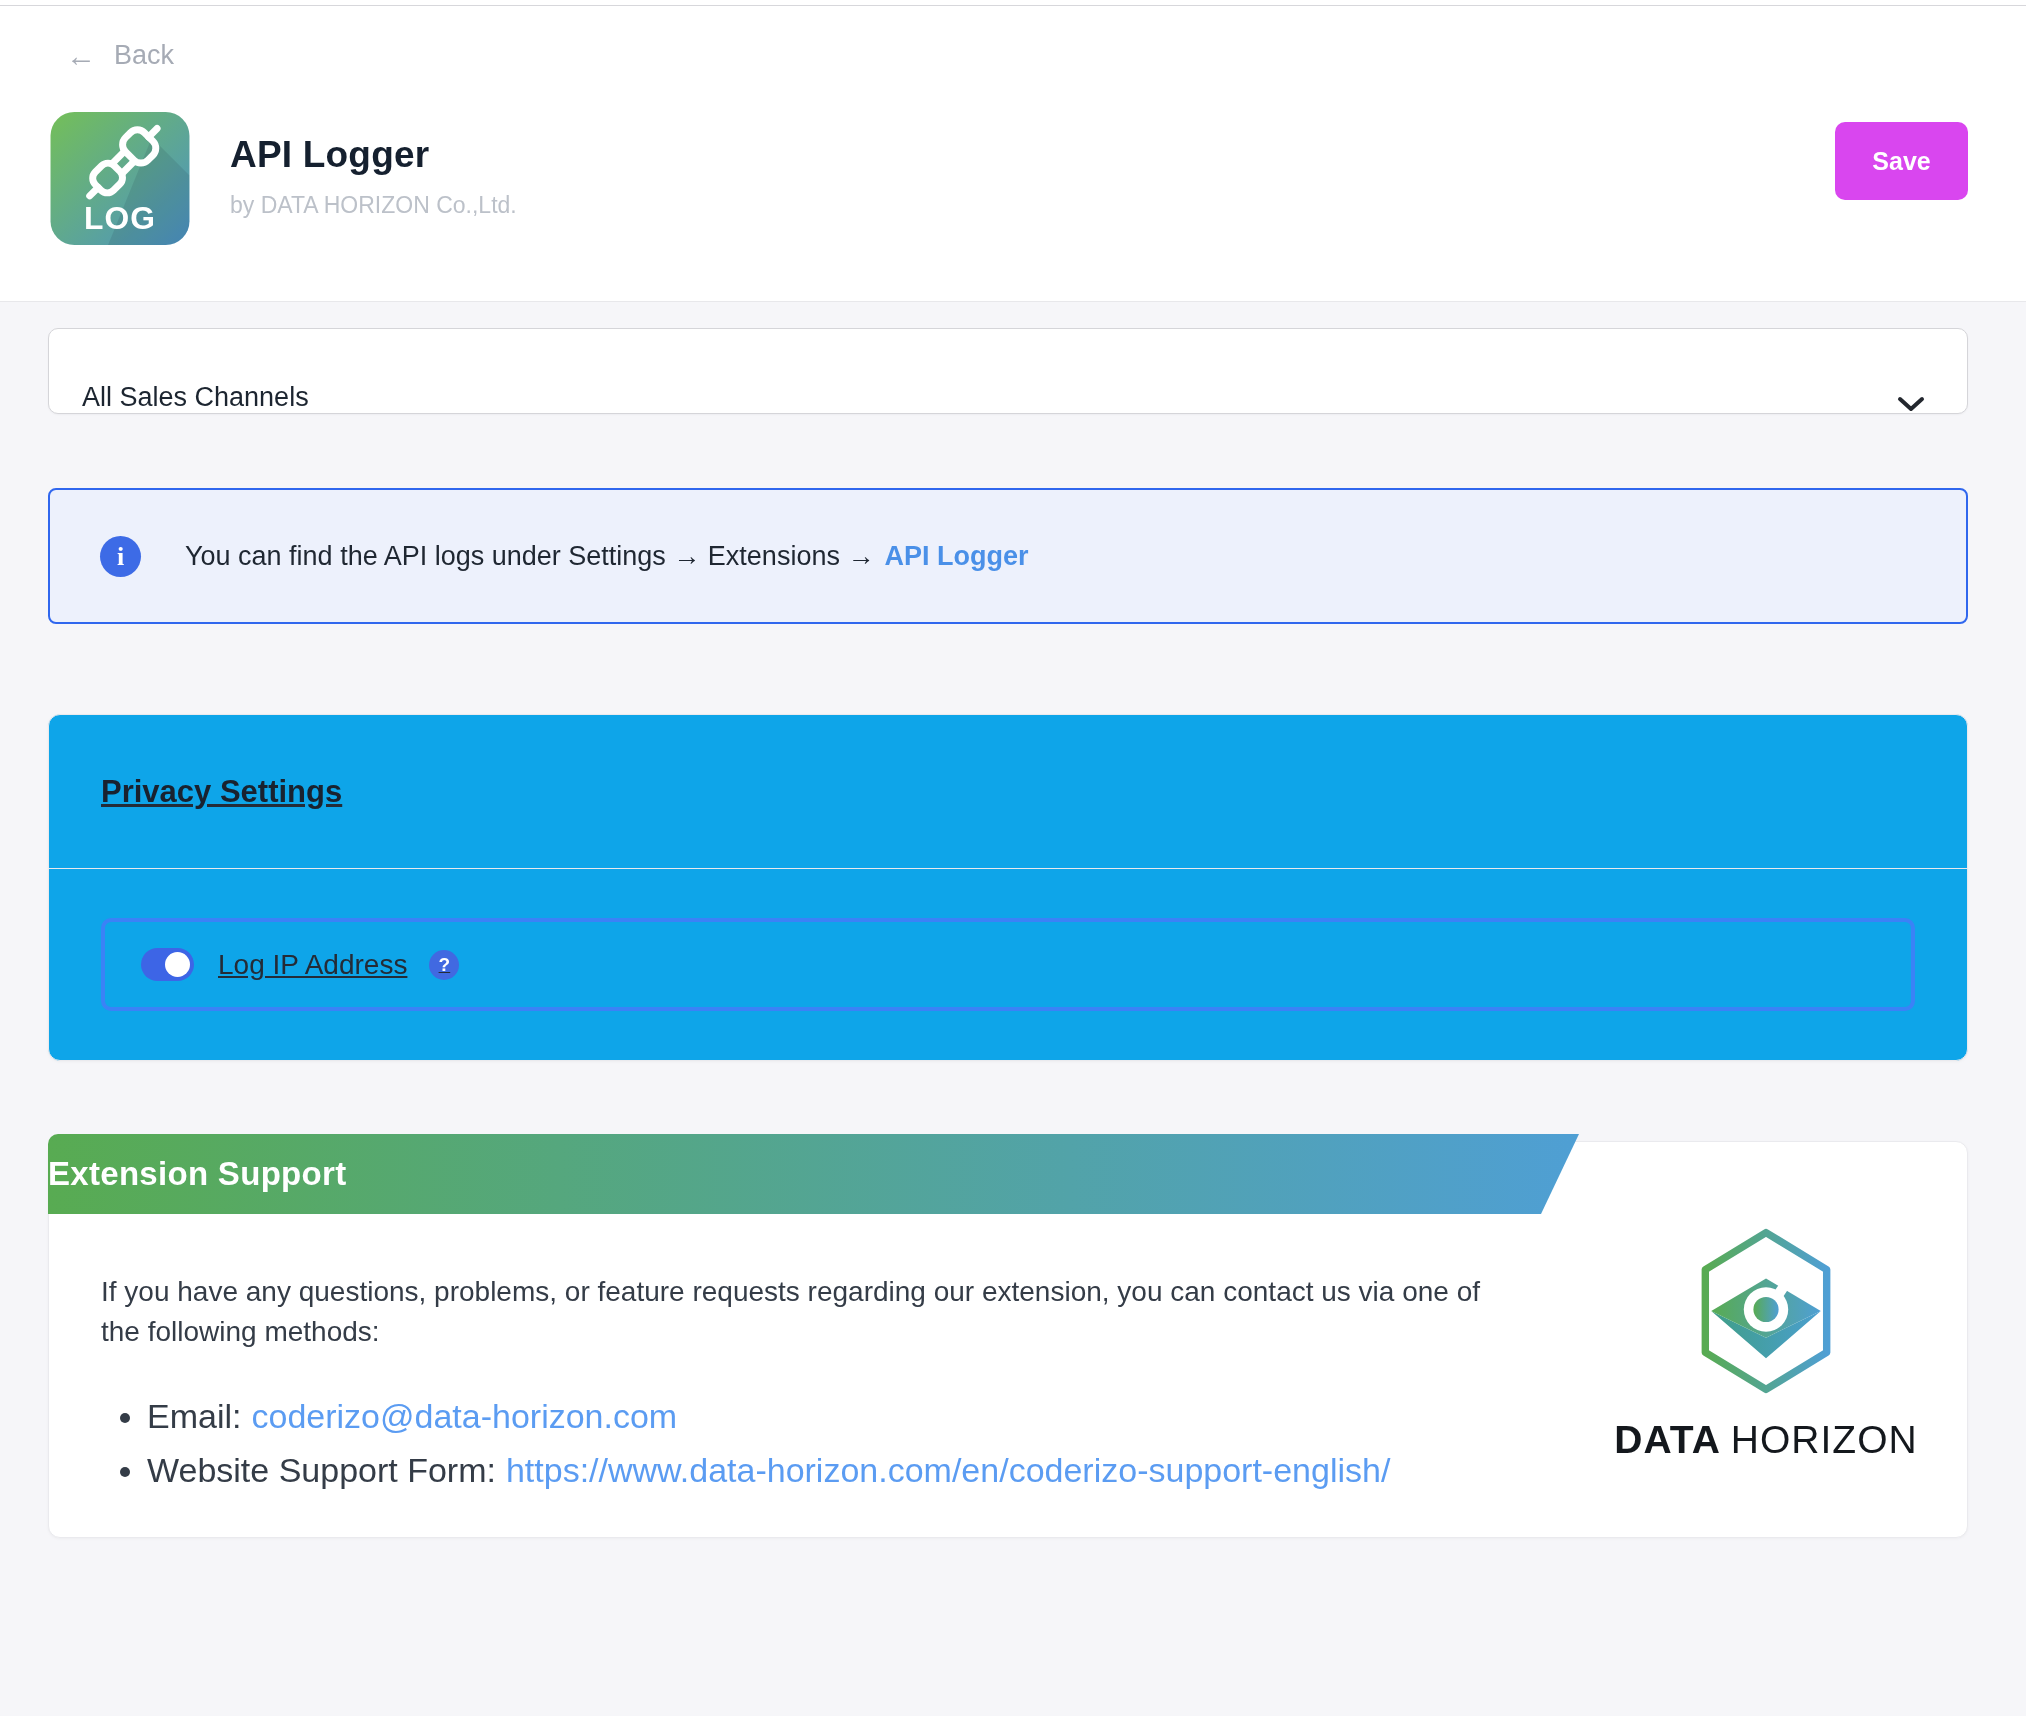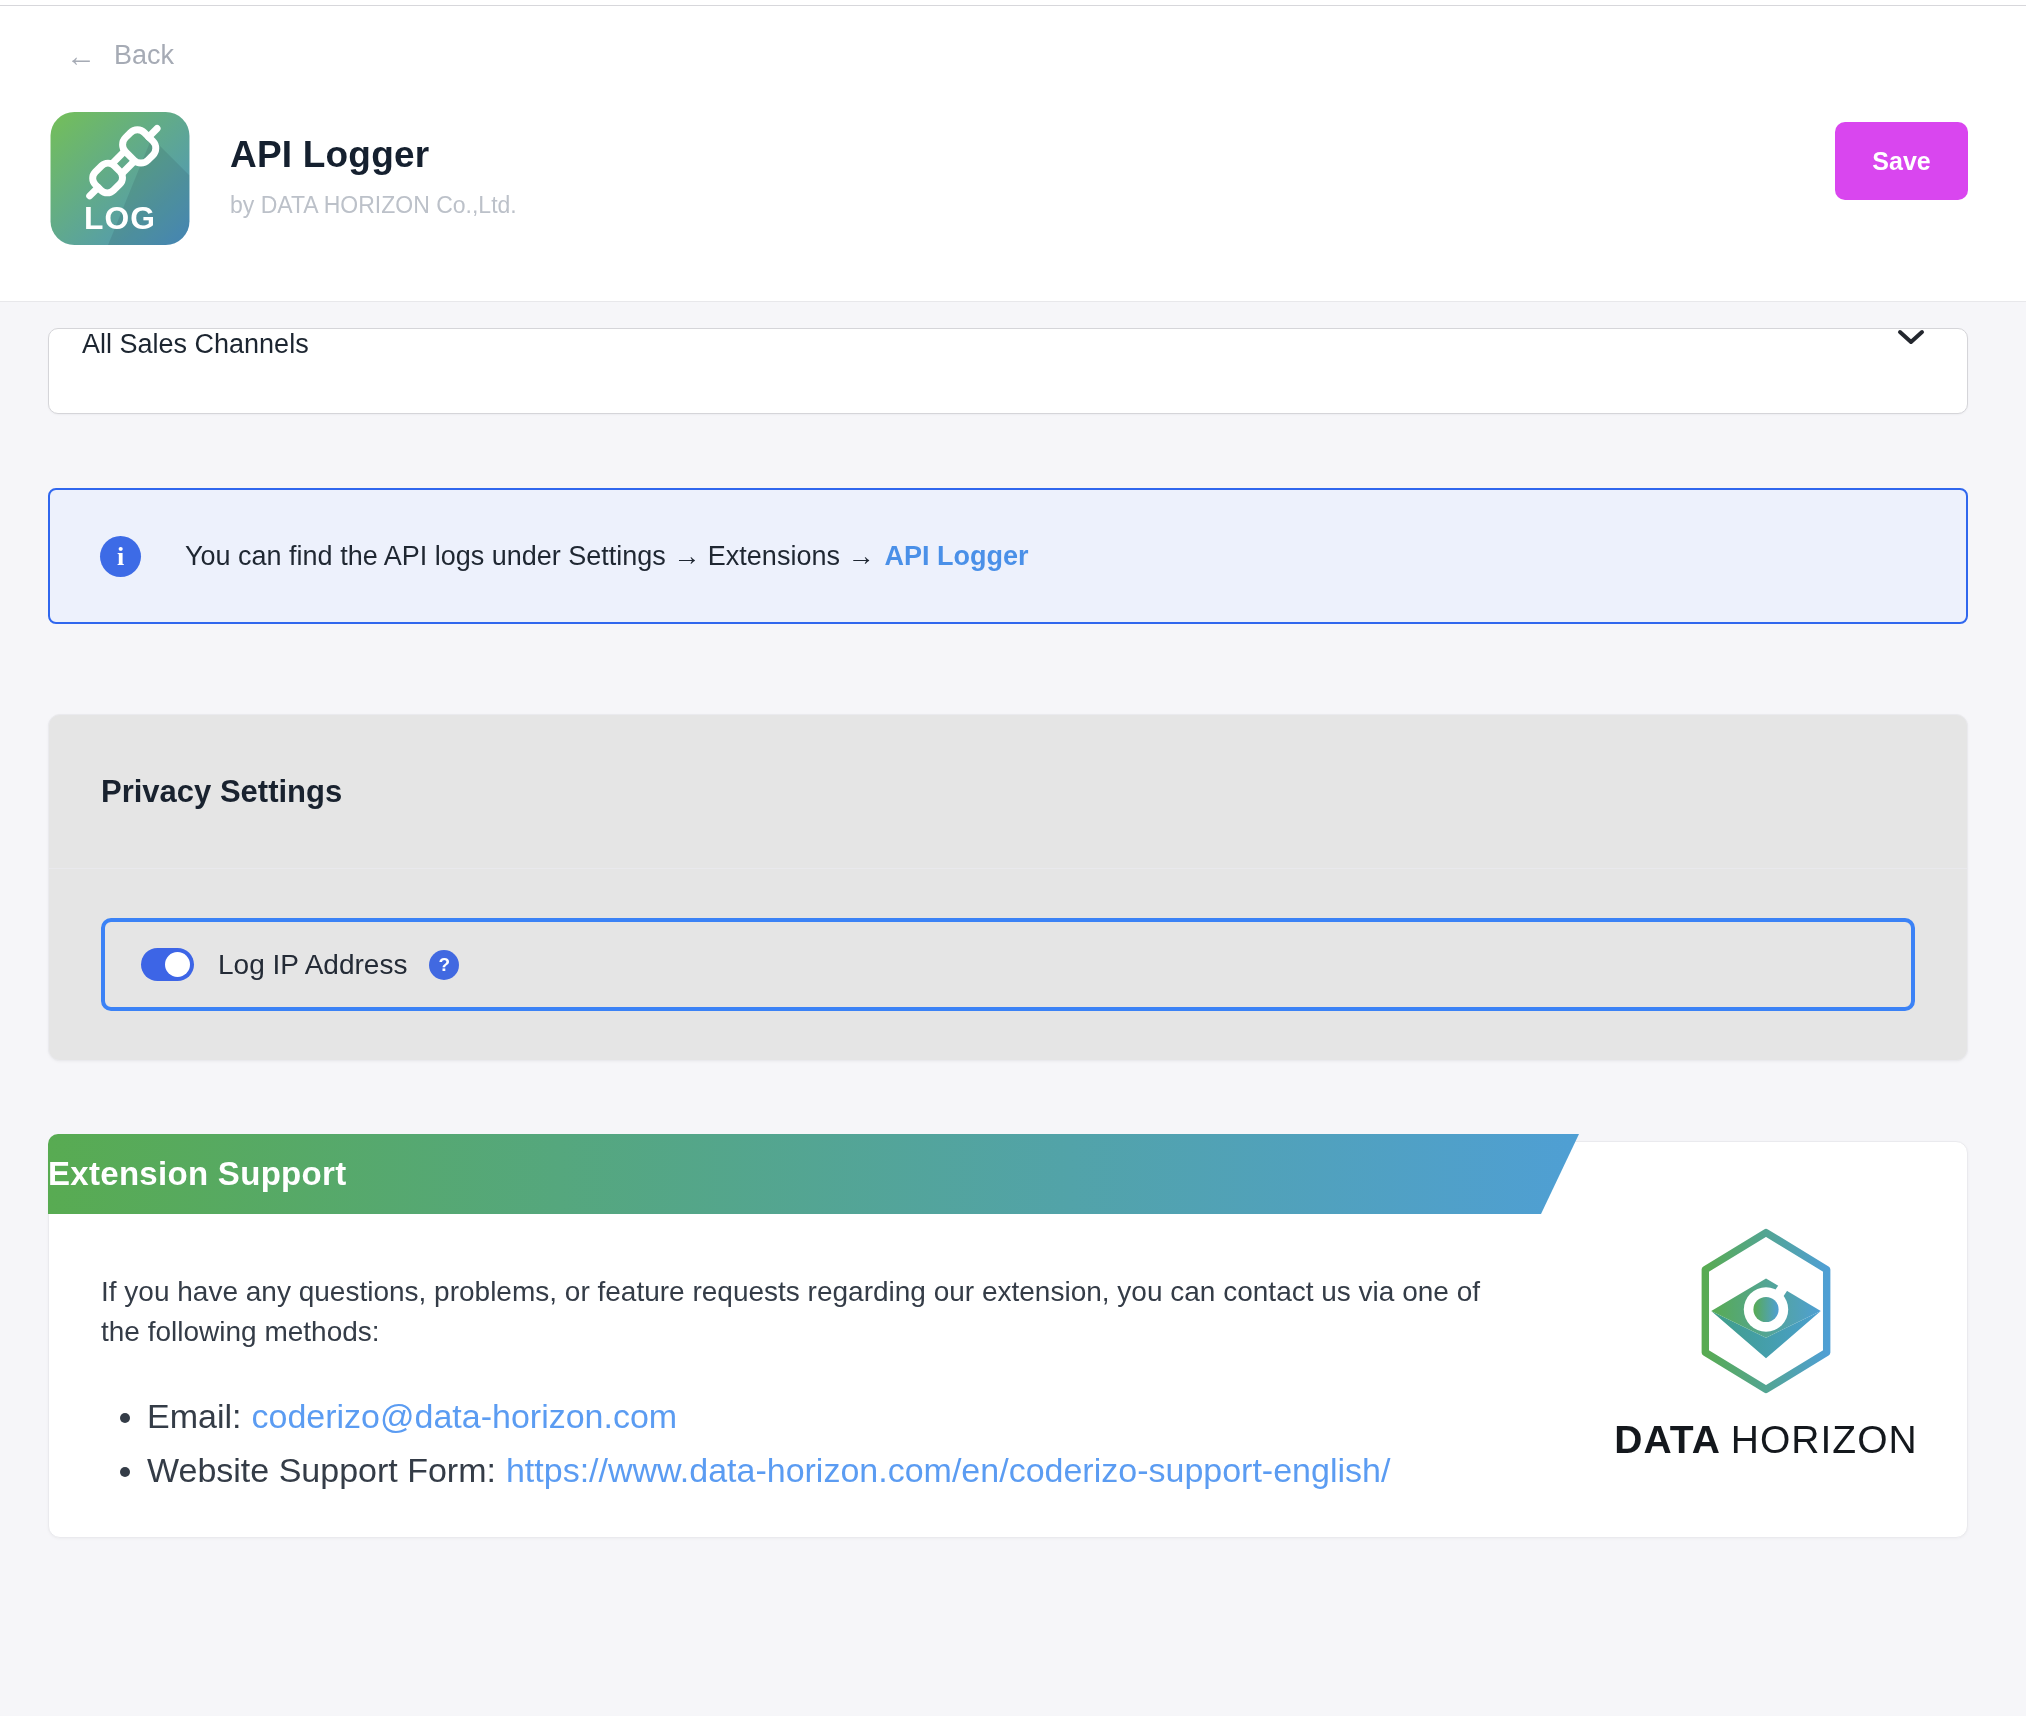--- a/index.html
+++ b/index.html
@@ -39,44 +39,45 @@
   }
 
   
   .main { position: absolute; top: 302px; left: 48px; width: 1920px; }
 
   .field-label { margin-top: 100px; font-size: 26px; color: #242c38; }
 
   .select {
     margin-top: 26px; height: 86px;
     background: #fff; border: 1px solid #d5d5d9; border-radius: 10px;
-    display: flex; align-items: flex-start; justify-content: space-between;
+    display: flex; align-items: flex-end; justify-content: space-between;
     padding: 0 42px 0 33px;
     font-size: 27px; color: #1c2530; cursor: pointer;
     box-shadow: 0 1px 2px rgba(20,20,40,0.04);
   }
 
   .banner {
     margin-top: 74px; height: 136px;
     background: #edf1fc; border: 2px solid #3067ee; border-radius: 8px;
     display: flex; align-items: center; padding-left: 50px;
   }
   .banner-icon {
     width: 41px; height: 41px; border-radius: 50%;
     background: #3d6be6; color: #fff;
     font-size: 26px; font-weight: 700; font-family: "Liberation Serif", serif;
     text-align: center; line-height: 41px; flex: 0 0 auto;
   }
   .banner-text { margin-left: 44px; font-size: 27px; color: #1f2732; }
   .banner-link { color: #4a90e8; font-weight: 700; margin-left: 10px; text-decoration: none; cursor: pointer; }
 
   .card {
-    margin-top: 90px; background: #e5e5e5;
+    margin-top: 90px; background: #0ea5e9;
     border: 1px solid #eaeaee; border-radius: 12px;
     box-shadow: 0 1px 3px rgba(0,0,0,0.04);
+    text-decoration: underline;
   }
   .card-header {
     height: 154px; border-bottom: 1px solid #e9e9ed;
     display: flex; align-items: center; padding-left: 52px;
     font-size: 31px; font-weight: 700; color: #19222f;
   }
   .card-section { padding: 49px 52px; }
   .toggle-box {
     height: 93px; border: 4px solid #3b82f6; border-radius: 10px;
     display: flex; align-items: center; padding: 0 36px;

